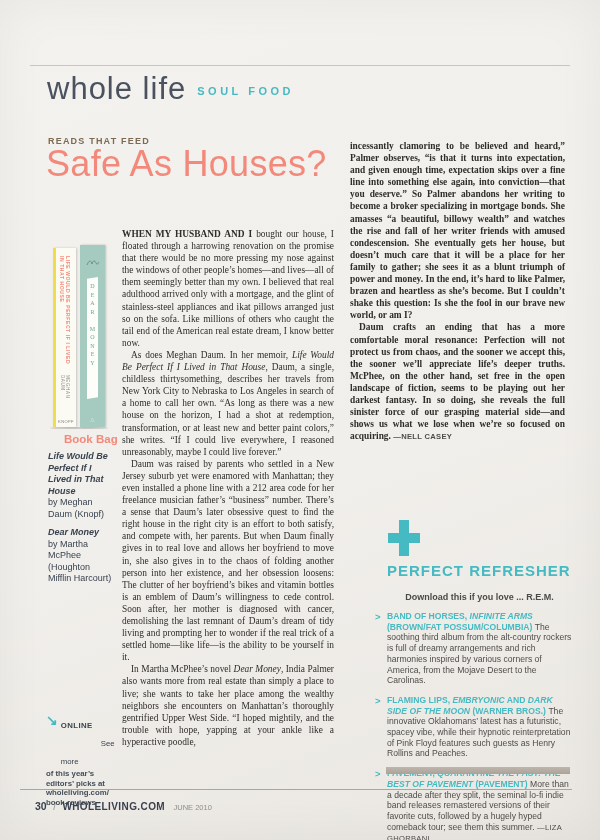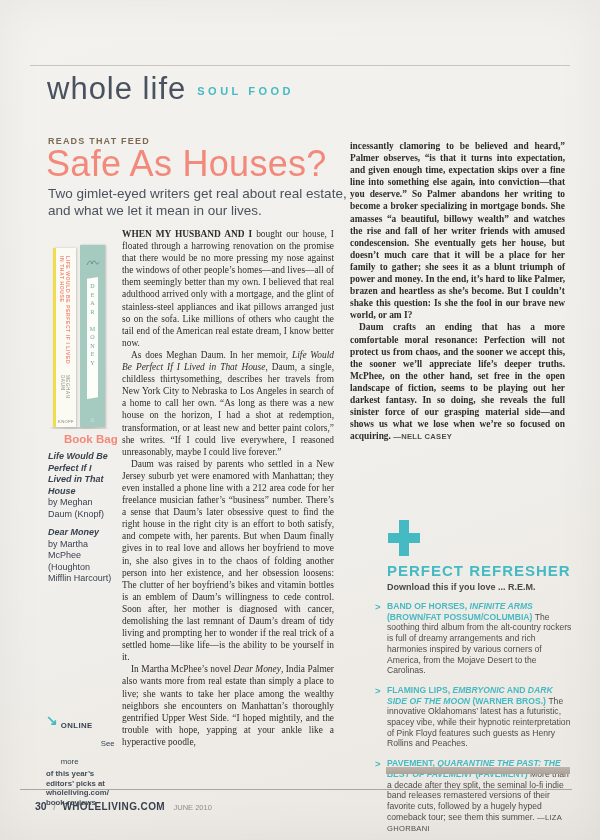--- a/index.html
+++ b/index.html
@@ -56,21 +56,21 @@
   .online-arrow{font-size:14px;font-weight:bold;color:var(--teal);line-height:13px;margin-right:3px;}
   .online-label{font-size:7.8px;font-weight:bold;letter-spacing:.4px;}
   .online-seemore{font-size:7.8px;padding-left:40px;}
   .online-body{font-size:7.8px;line-height:9.6px;margin-top:1px;font-weight:bold;color:#444d58;}
   
   .playlist{position:absolute;left:375px;top:520px;width:197px;}
   .plus{position:relative;width:32px;height:36px;margin-left:13px;}
   .plus-v{position:absolute;left:11px;top:0;width:10px;height:36px;background:var(--teal);}
   .plus-h{position:absolute;left:0;top:13px;width:32px;height:10px;background:var(--teal);}
   .pl-title{margin-top:6px;margin-left:12px;font-size:15px;font-weight:bold;letter-spacing:1px;color:var(--teal);}
-  .pl-sub{margin-left:12px;margin-top:3px;font-size:9px;font-weight:bold;color:#4a4a47;}
+  .pl-sub{margin-left:12px;margin-top:13px;font-size:9px;font-weight:bold;color:#4a4a47;text-align:center;}
   .pl-item{position:relative;margin-top:9px;padding-left:12px;}
   .pl-marker{position:absolute;left:0;top:0;font-size:9.5px;font-weight:bold;color:var(--teal);}
   .pl-item p{margin:0;font-size:8.6px;line-height:10.7px;color:#4e4c49;}
   .pl-bar{position:absolute;left:386px;top:767px;width:184px;height:7px;
     background:linear-gradient(180deg,#beb6ac,#aba399);}
   
   .footer-rule{position:absolute;left:20px;top:789px;width:552px;height:1px;background:#a9a59f;}
   .footer{position:absolute;left:35px;top:796px;white-space:nowrap;}
   .f-page{font-size:10.5px;font-weight:bold;color:#39404d;}
   .f-slash{font-size:10px;color:#9a968f;margin:0 2px;}
@@ -82,21 +82,20 @@
 
 <div class="page">
 
   <div class="mast-rule"></div>
   <div class="masthead">
     <span class="mast-section">whole life</span><span class="mast-tag">SOUL FOOD</span>
   </div>
 
   <div class="kicker">READS THAT FEED</div>
   <h1 class="headline">Safe As Houses?</h1>
-  <p class="dek">Two gimlet-eyed writers get real about real estate, and what we let it mean in our lives.</p>
 
   <div class="books">
     <div class="book book1">
       <div class="b1-edge"></div>
       <div class="b1-text">
         <span class="b1-title">LIFE WOULD BE PERFECT IF I LIVED IN THAT HOUSE</span>
         <span class="b1-author">MEGHAN DAUM</span>
       </div>
       <div class="b1-pub">KNOPF</div>
     </div>

